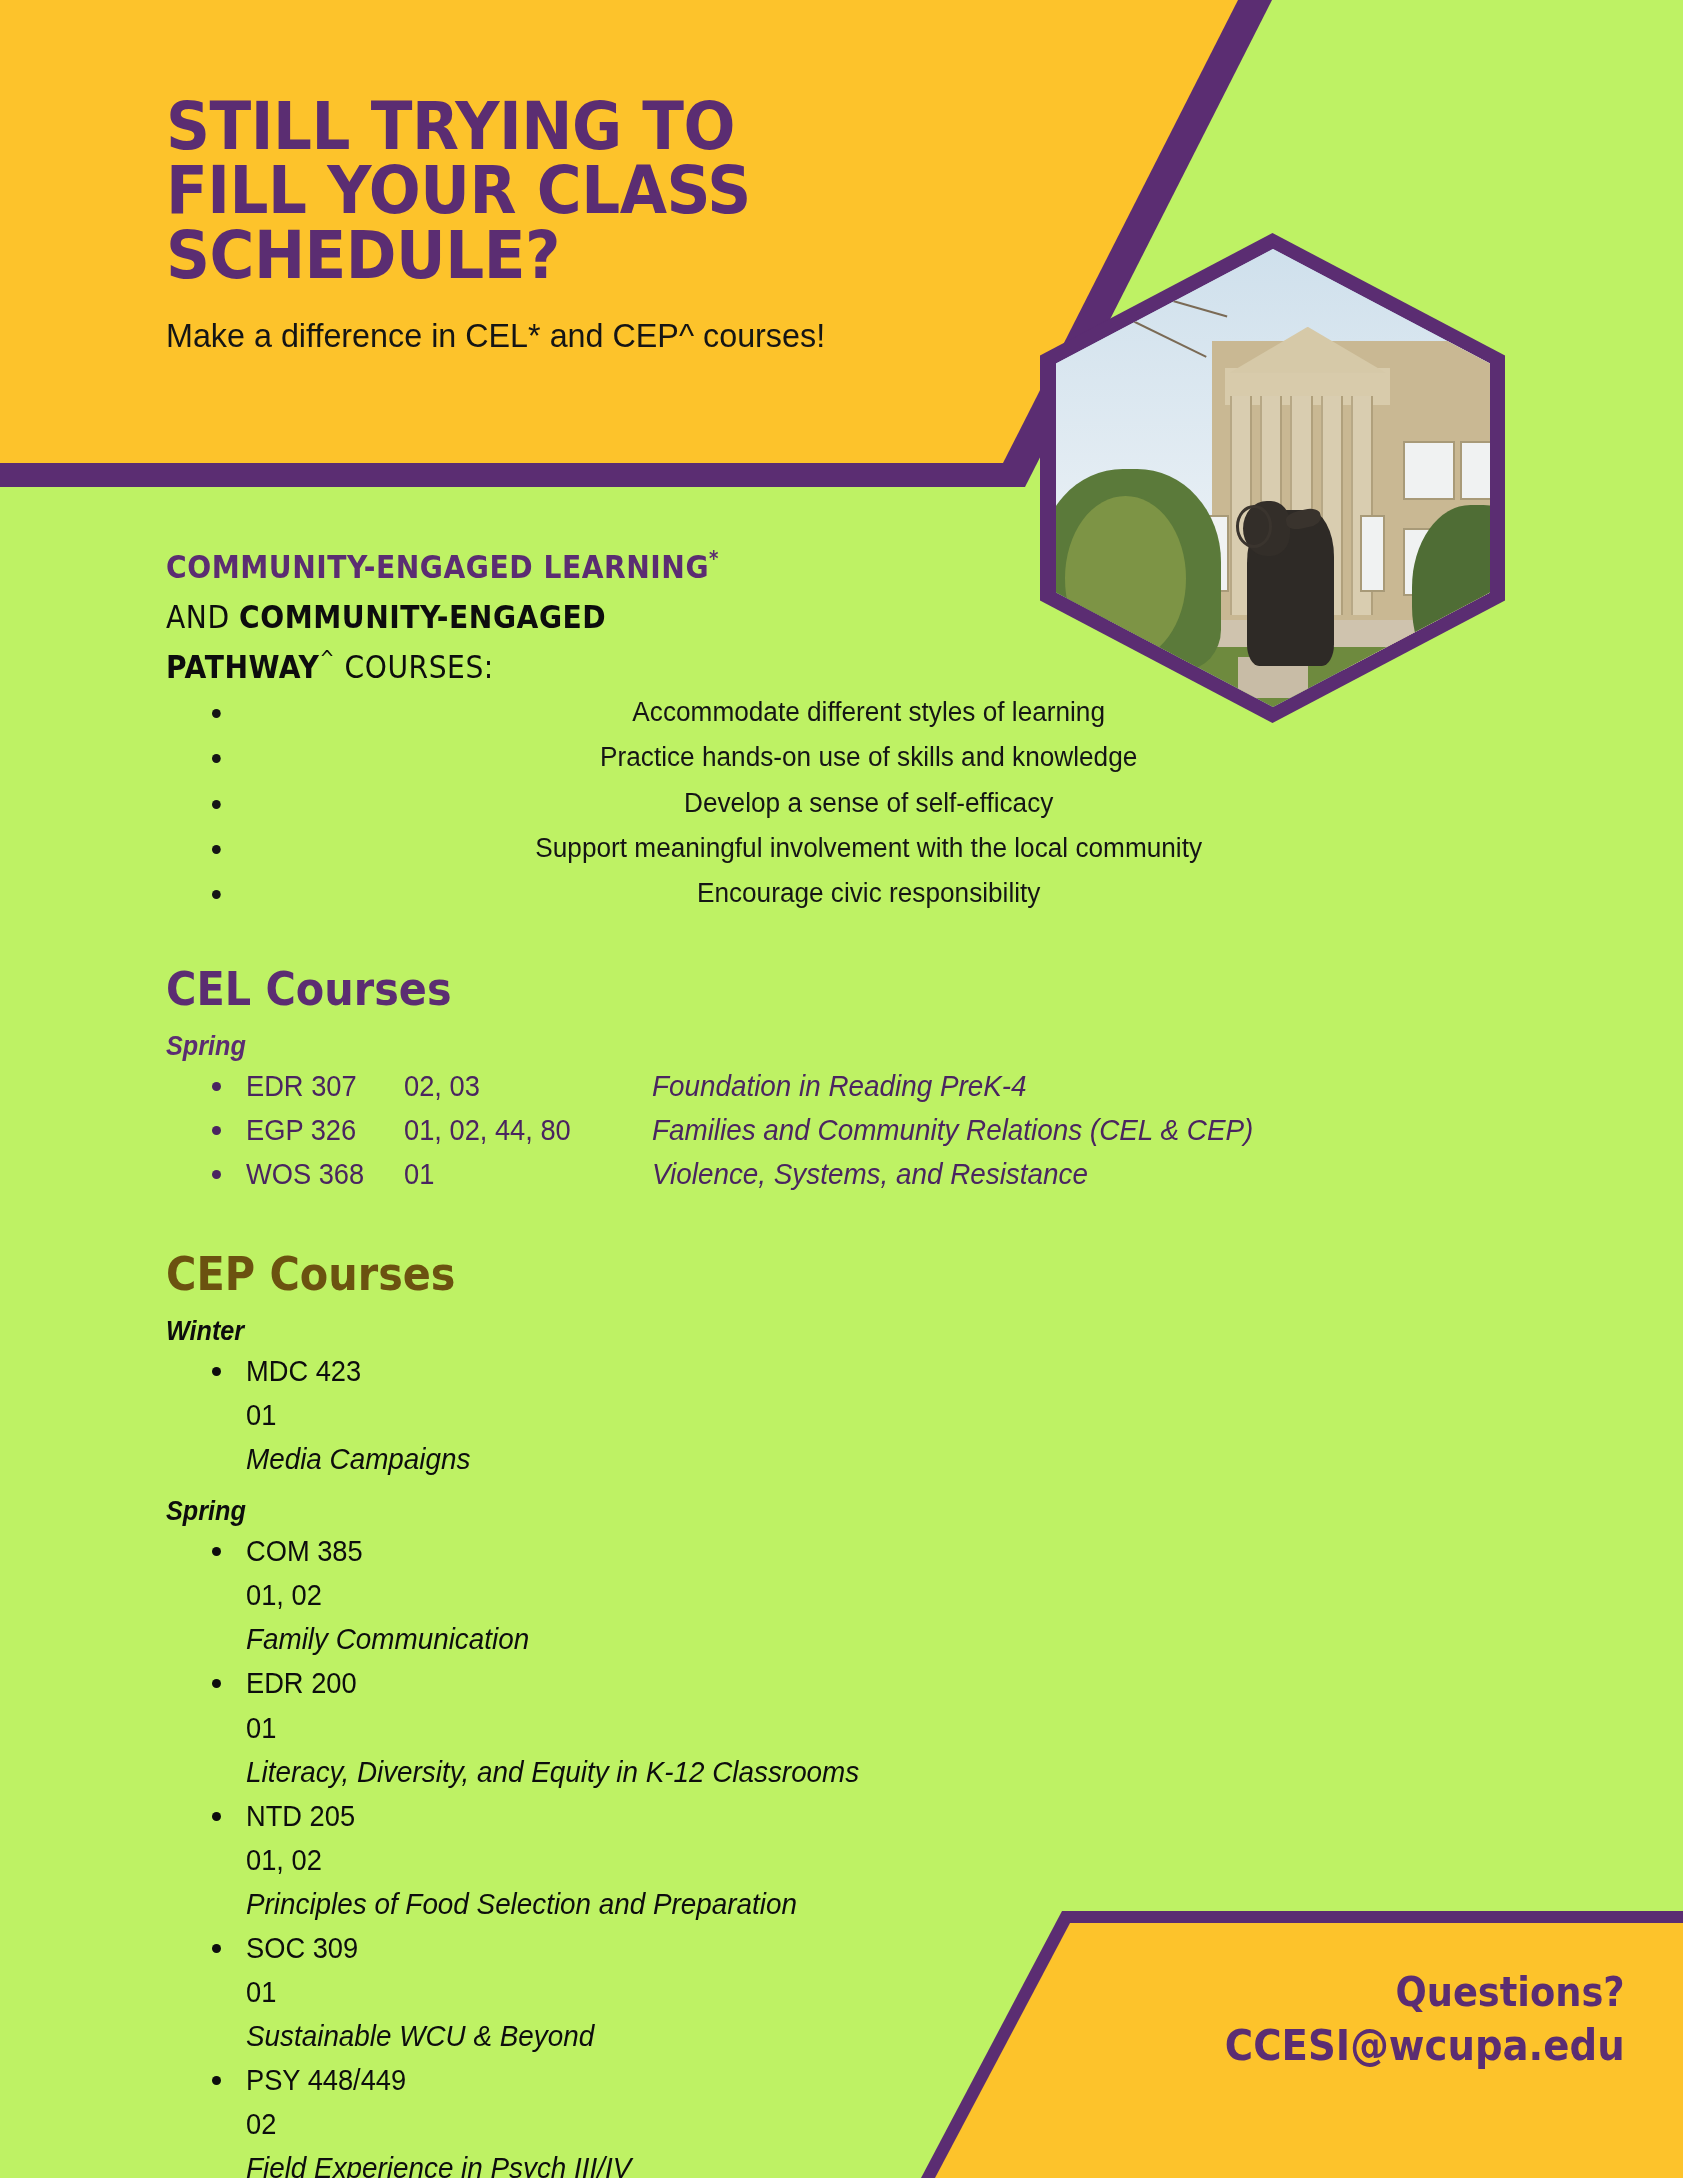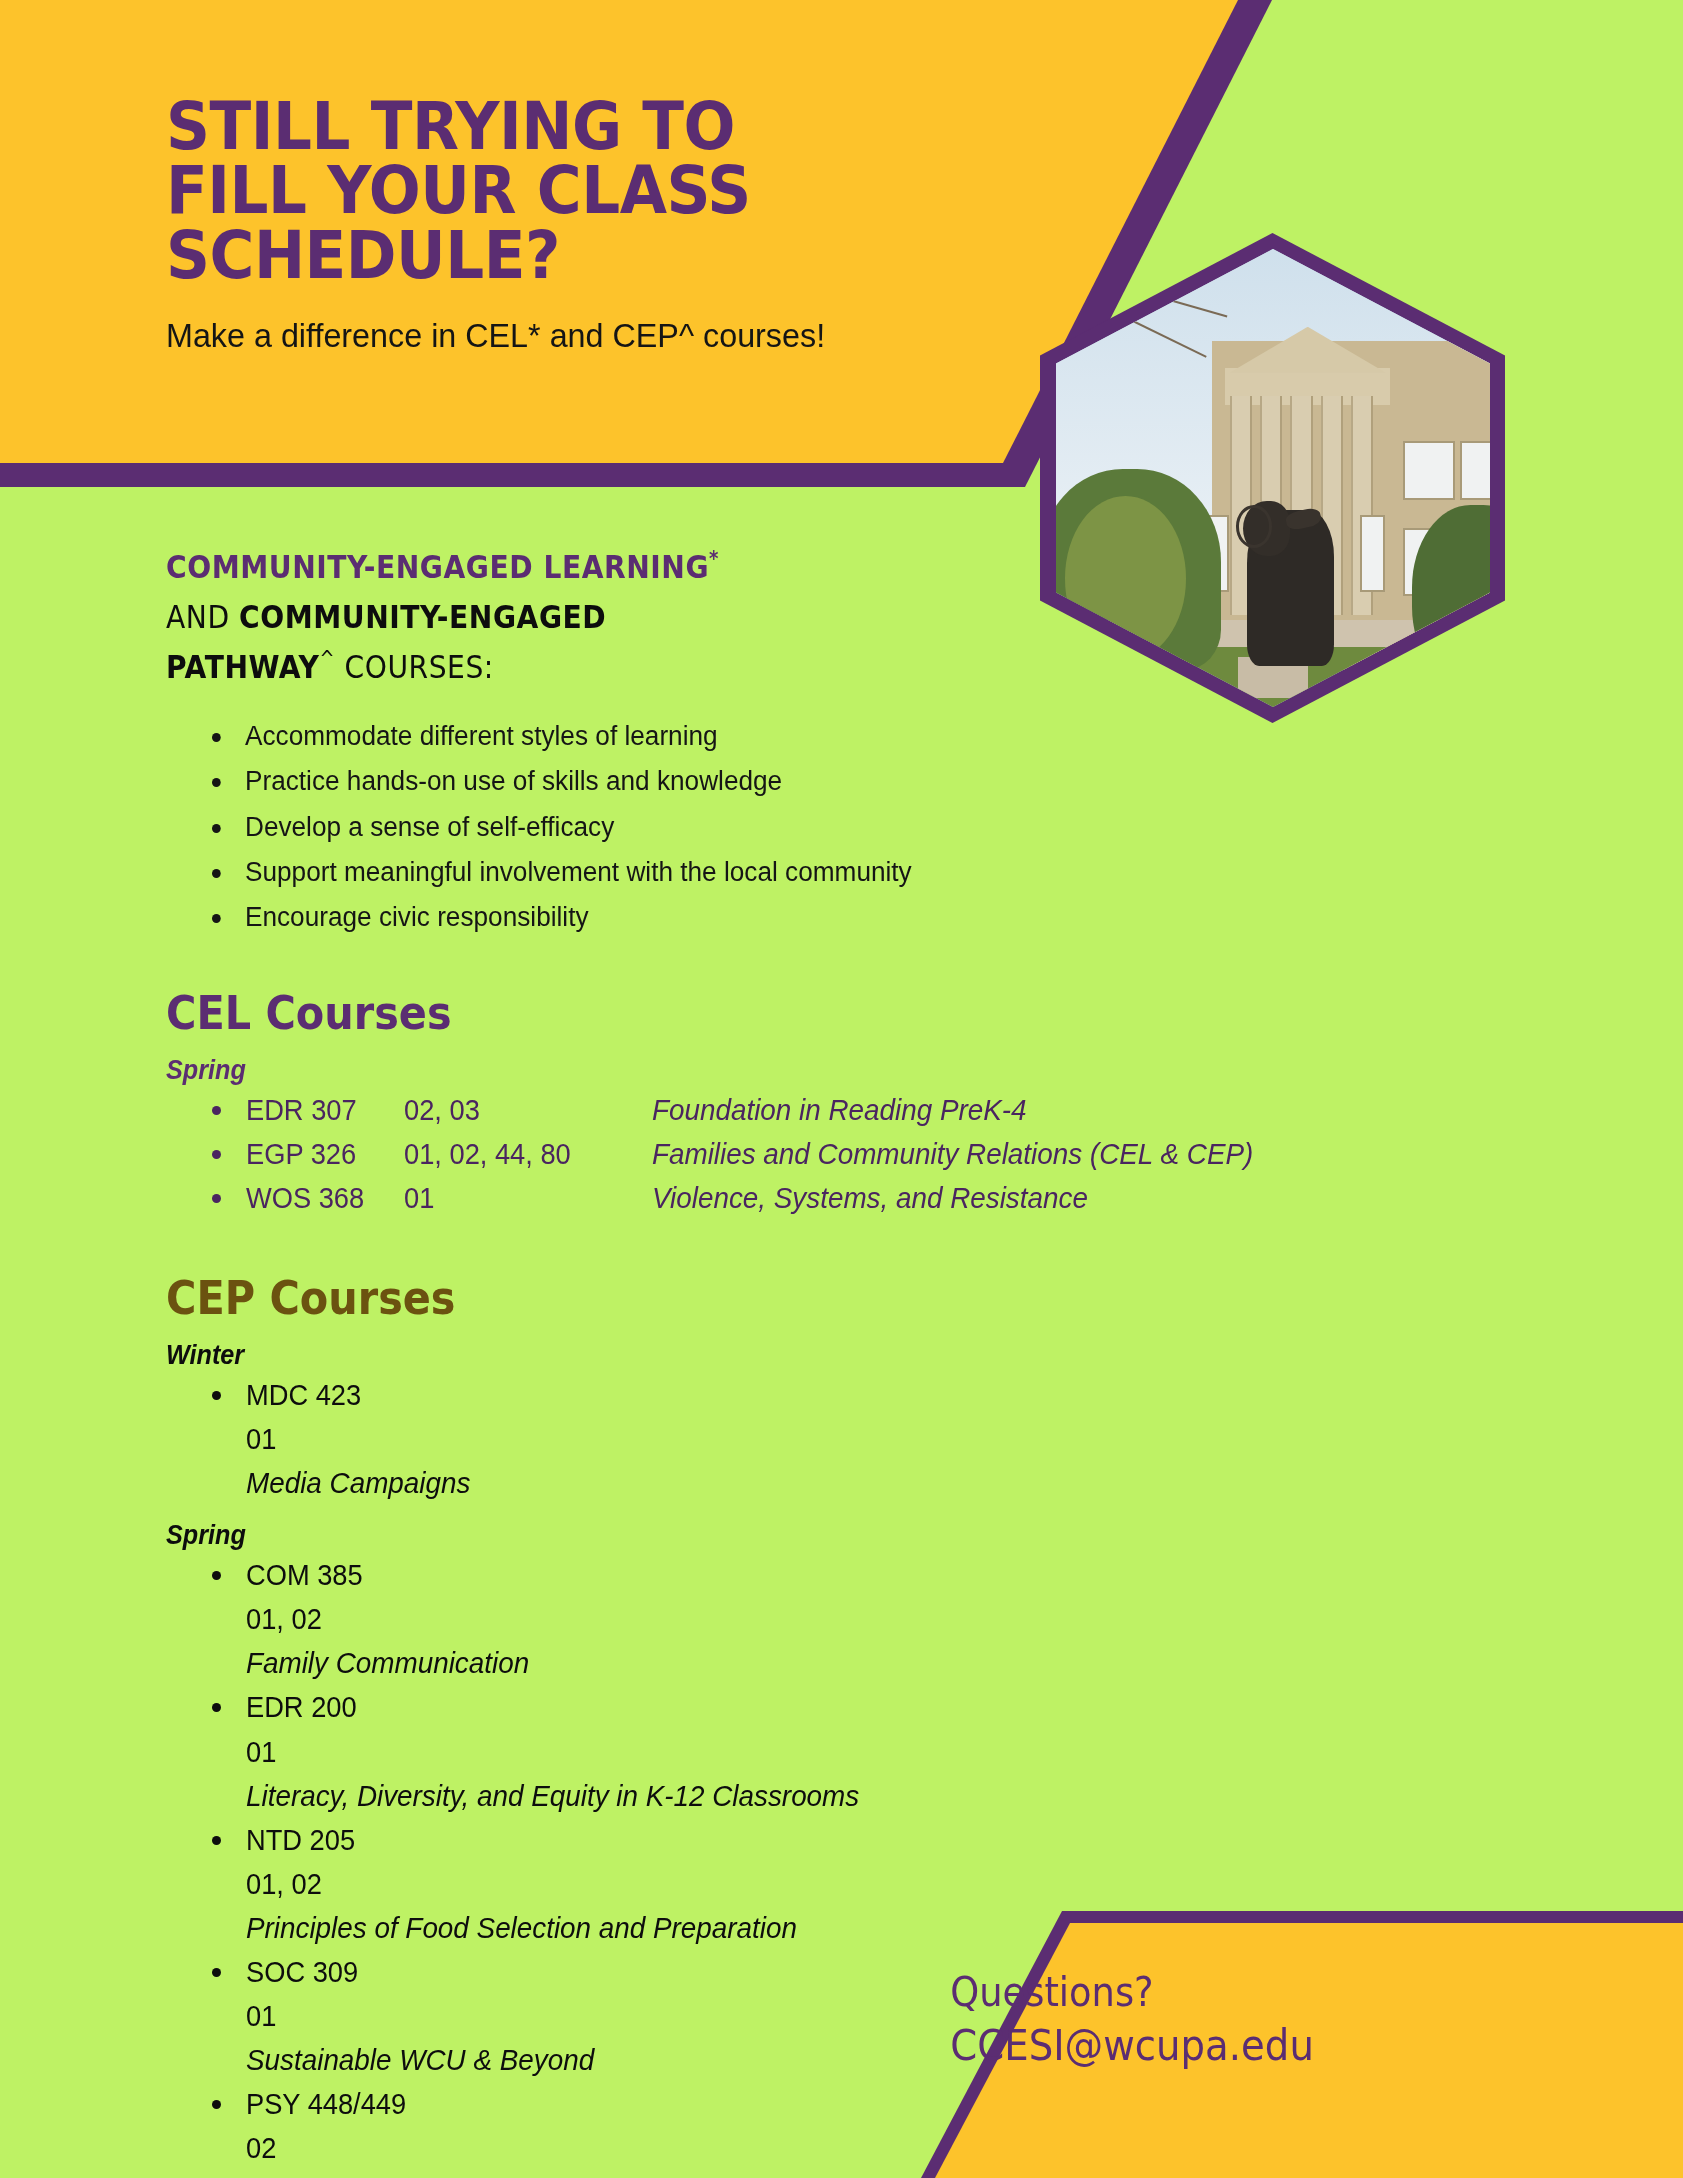--- a/index.html
+++ b/index.html
@@ -95,21 +95,21 @@
     line-height:1.56;text-transform:uppercase;
     transform:scaleX(0.88);transform-origin:left top;
   }
   .sec-head .l1{color:#5b2d72;display:block;}
   .sec-head .l2{color:#0d0d0d;display:block;font-weight:400;}
   .sec-head .l2 b{font-weight:700;}
   .sec-head .l3{color:#0d0d0d;display:block;font-weight:400;}
   .sec-head .l3 b{font-weight:700;}
   .sup{font-size:0.64em;vertical-align:super;}
 
-  ul.benefits{margin:24px 0 0 0;padding:0 0 0 46px;list-style:none;}
+  ul.benefits{margin:0 0 0 0;padding:0 0 0 46px;list-style:none;text-align:center;}
   ul.benefits li{
     position:relative;font-size:27px;line-height:1.46;color:#151515;
     padding-left:34px;margin-bottom:6px;
     transform:scaleX(0.97);transform-origin:left top;
   }
   ul.benefits li::before{
     content:"";position:absolute;left:0;top:16px;
     width:9px;height:9px;border-radius:50%;background:#151515;
   }
 
@@ -157,23 +157,23 @@
     -webkit-clip-path:polygon(141px 0, 762px 0, 762px 267px, 0 267px);
     clip-path:polygon(141px 0, 762px 0, 762px 267px, 0 267px);
   }
   .footer-yellow{
     position:absolute;left:14px;top:12px;width:748px;height:255px;background:#fdc32b;
     -webkit-clip-path:polygon(135px 0, 748px 0, 748px 255px, 0 255px);
     clip-path:polygon(135px 0, 748px 0, 748px 255px, 0 255px);
   }
   .footer-text{
     position:absolute;left:0;top:55px;width:733px;
-    text-align:left;color:#5b2d72;
+    text-align:right;color:#5b2d72;
     font-family:"DejaVu Sans","Liberation Sans",sans-serif;
-    font-weight:400;
+    font-weight:700;
   }
   .f-q{font-size:40px;line-height:1.3;transform:scaleX(0.92);transform-origin:center;}
   .f-mail{font-size:42px;line-height:1.35;transform:scaleX(0.92);transform-origin:center;}
 </style>
 </head>
 <body>
 
 <div class="sheet">
 
   <div class="header-wrap">

